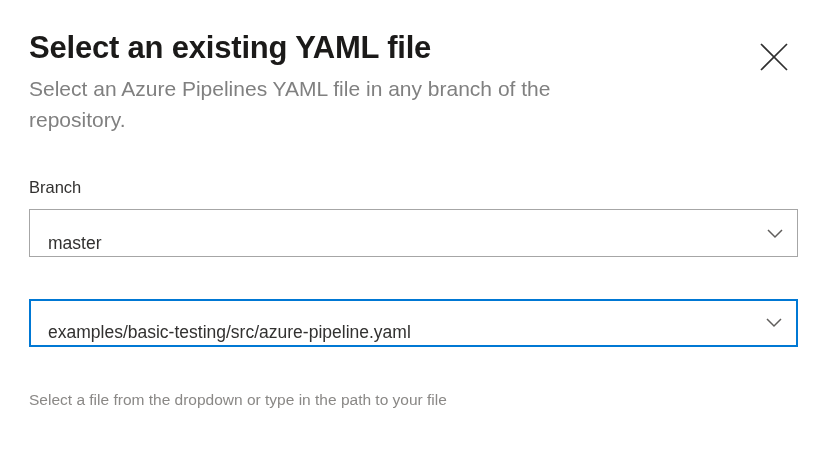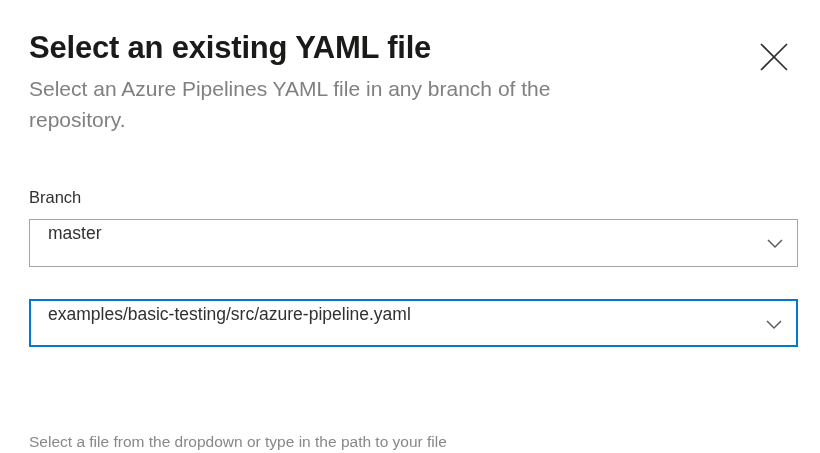--- a/index.html
+++ b/index.html
@@ -55,38 +55,38 @@
     align-items: center;
     justify-content: center;
     background: transparent;
     border: none;
     padding: 0;
     cursor: pointer;
   }
   .close-button svg { display: block; }
 
   .field-group { position: absolute; left: 29px; width: 769px; }
-  .field-branch { top: 186px; }
+  .field-branch { top: 176px; }
   .field-path   { top: 299px; }
 
   .field-label {
     font-size: 16.5px;
     font-weight: 400;
     line-height: 22px;
     color: #323130;
     margin-bottom: 11px;
   }
   .combo {
     position: relative;
     box-sizing: border-box;
     width: 769px;
     height: 48px;
     background: #ffffff;
     display: flex;
-    align-items: flex-start;
+    align-items: flex-end;
   }
   .combo.resting {
     border: 1px solid #a6a6a6;
   }
   .combo.focused {
     border: 2px solid #0078d4;
   }
   .combo-value {
     flex: 1 1 auto;
     font-size: 17.5px;
@@ -109,21 +109,21 @@
     display: flex;
     align-items: center;
     justify-content: center;
     cursor: pointer;
   }
   .chevron svg { display: block; }
 
   .helper-text {
     position: absolute;
     left: 29px;
-    top: 431px;
+    top: 389px;
     font-size: 15.5px;
     line-height: 22px;
     color: #8a8886;
   }
 </style>
 </head>
 <body>
 
 <div class="panel">
 

